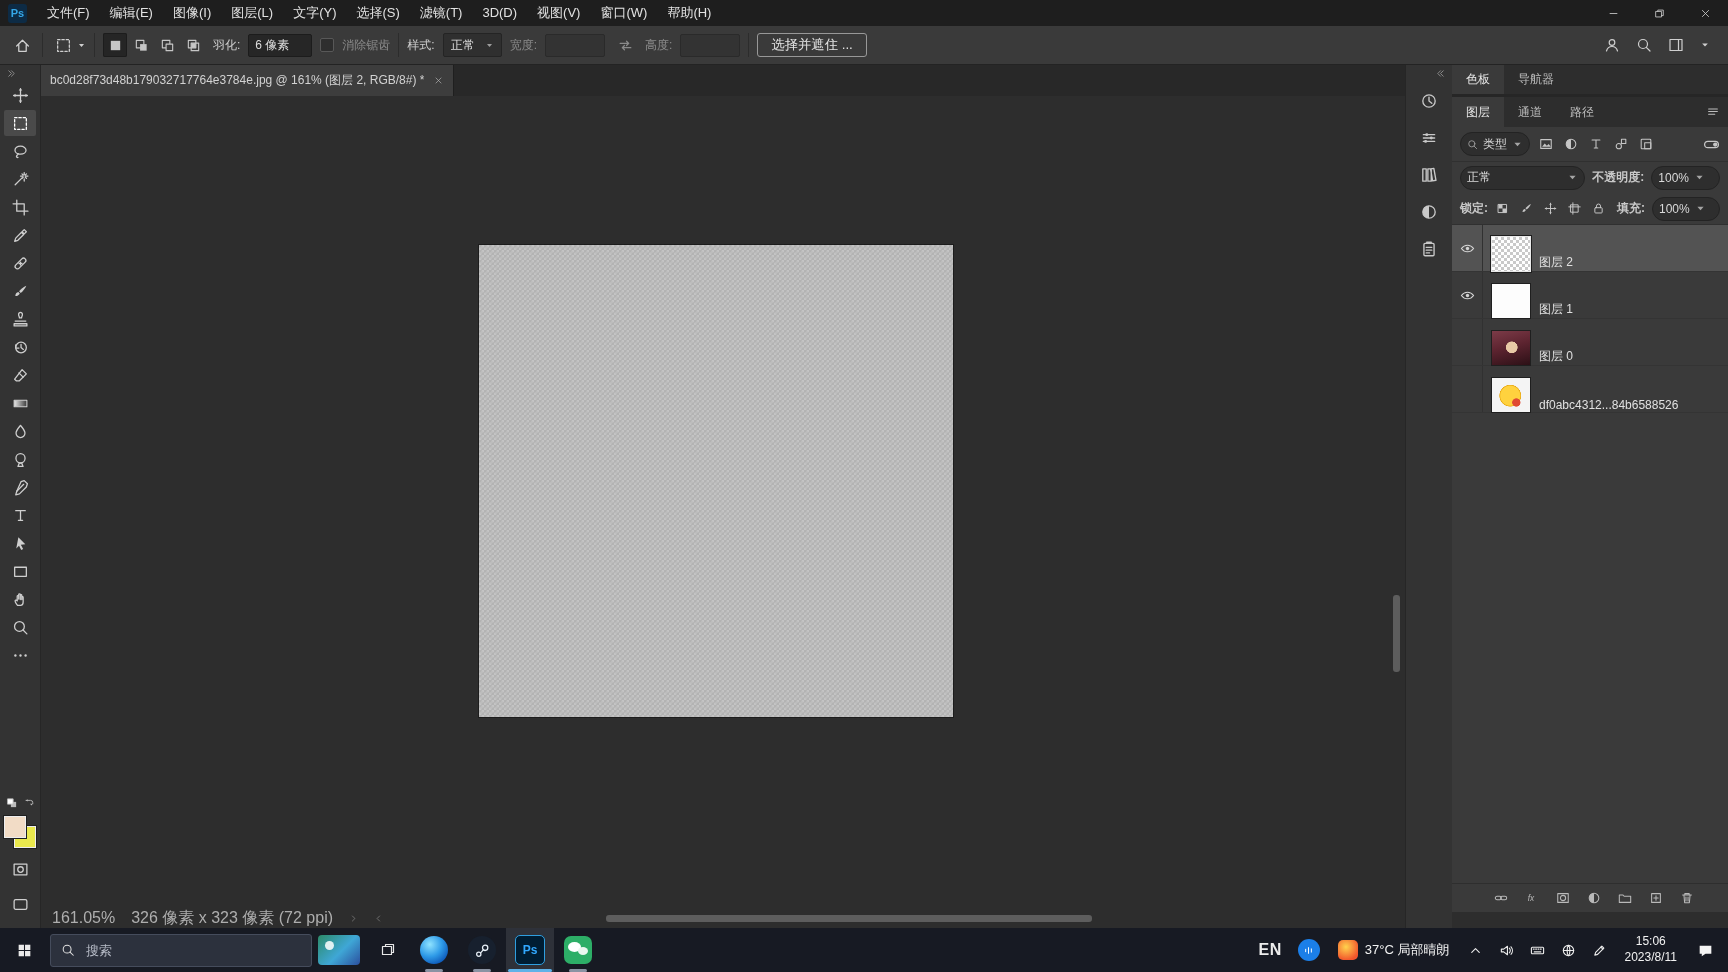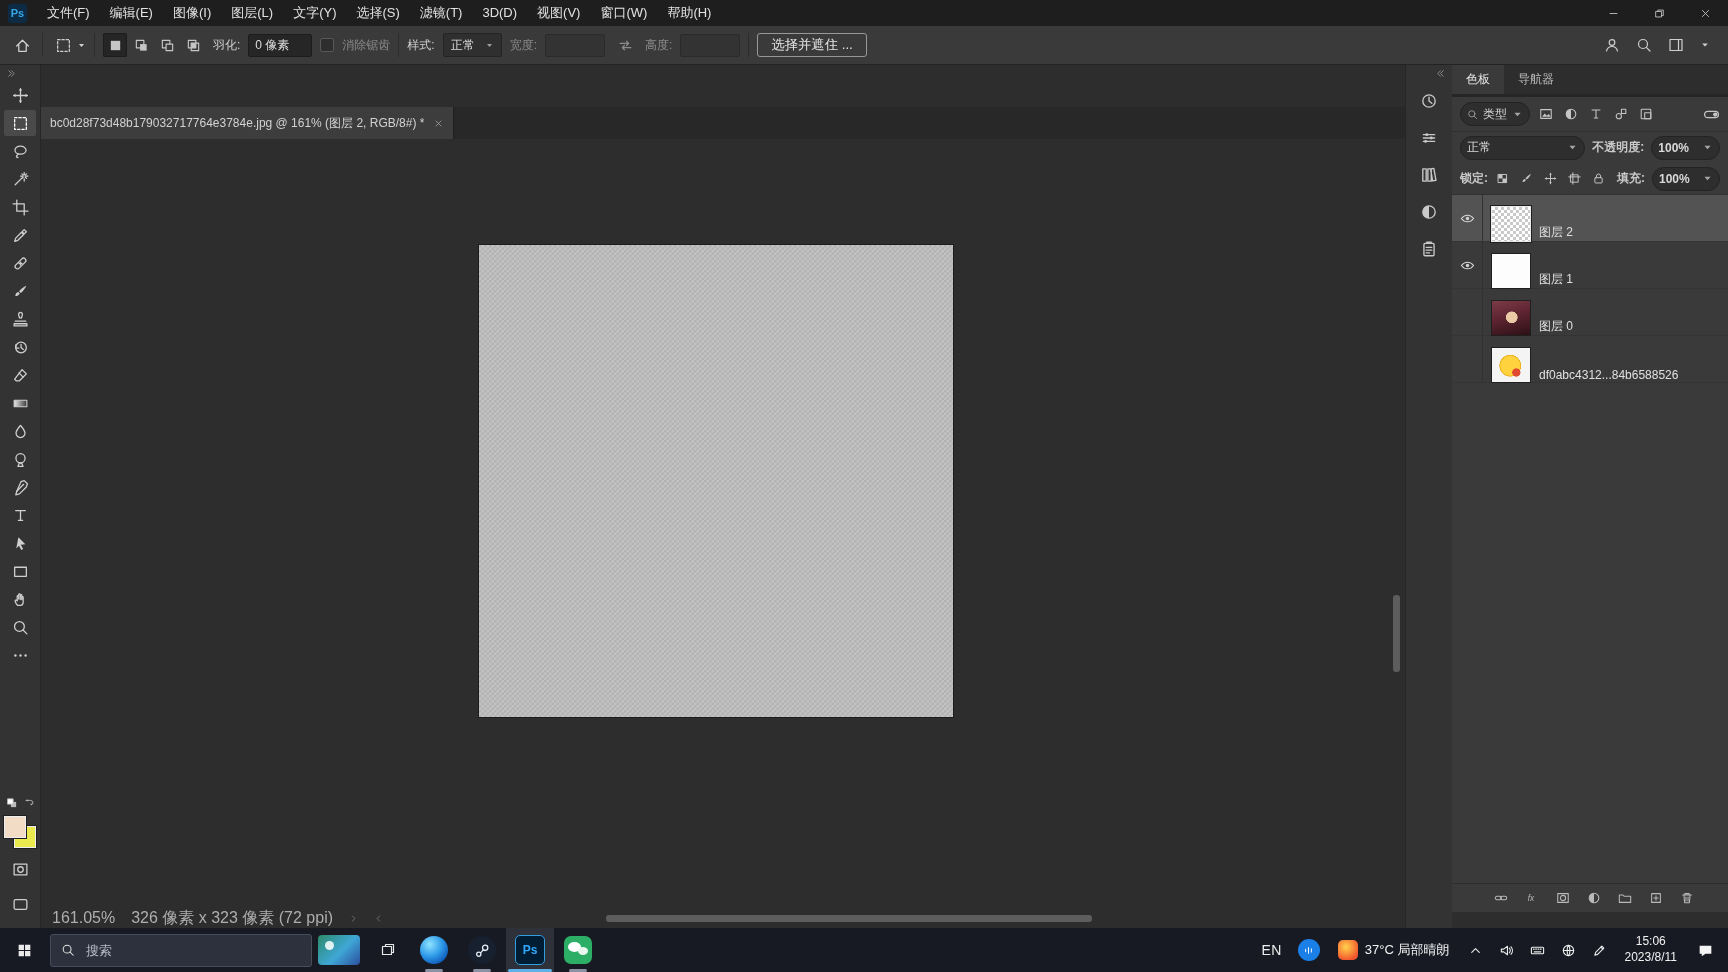--- a/index.html
+++ b/index.html
@@ -46,21 +46,21 @@
   .tool .ic{width:17px;height:17px;}
   .tool.selected{background:#4a4a4a;color:#fff;}
   .tool-bottom{margin-top:auto;display:flex;flex-direction:column;align-items:center;gap:7px;padding-bottom:10px;}
   .mini-row{display:flex;gap:5px;color:#bdbdbd;}
   .mini-row .ic{width:12px;height:12px;}
   .swatches{position:relative;width:32px;height:32px;}
   .sw{position:absolute;width:20px;height:20px;border:1px solid #ededed;box-shadow:0 0 0 1px #1f1f1f;}
   .sw.fg{left:0;top:0;z-index:2;}
   .sw.bg{right:0;bottom:0;}
   
-  .tabstrip{position:absolute;left:40px;top:64px;right:322px;height:32px;background:#282828;display:flex;align-items:stretch;z-index:2;margin-top:43px;}
+  .tabstrip{position:absolute;left:40px;top:64px;right:322px;height:32px;background:#282828;display:flex;align-items:stretch;z-index:2;}
   .doc-tab{background:#3d3d3d;display:flex;align-items:center;padding:0 10px;color:#d2d2d2;border-right:1px solid #1f1f1f;max-width:520px;}
   .doc-title{white-space:nowrap;overflow:hidden;text-overflow:ellipsis;}
   .doc-close{margin-left:10px;color:#b5b5b5;}
   .doc-close .ic{width:9px;height:9px;}
   
   .canvasarea{position:absolute;left:40px;top:96px;right:322px;bottom:44px;background:#2d2d2d;}
   .canvas-image{position:absolute;left:439px;top:149px;width:474px;height:472px;
     background-color:#b3b3b3;
     background-image:linear-gradient(45deg,#c4c4c4 25%,transparent 25%,transparent 75%,#c4c4c4 75%),
                      linear-gradient(45deg,#c4c4c4 25%,transparent 25%,transparent 75%,#c4c4c4 75%);
@@ -82,21 +82,21 @@
   .ptabs{height:30px;background:#2d2d2d;display:flex;align-items:stretch;flex:0 0 auto;}
   .ptab{padding:0 14px;display:flex;align-items:center;color:#bcbcbc;}
   .ptab.active{background:#3a3a3a;color:#e6e6e6;}
   .pmenu{margin-left:auto;display:flex;align-items:center;padding-right:8px;color:#bdbdbd;}
   .pmenu .ic{width:14px;height:14px;}
   .pgap{height:3px;background:#262626;flex:0 0 auto;}
   .filter-row{height:34px;display:flex;align-items:center;gap:6px;padding:0 8px;border-bottom:1px solid #303030;flex:0 0 auto;}
   .combo{background:#2e2e2e;border:1px solid #232323;border-radius:12px;height:22px;display:flex;align-items:center;padding:0 6px;gap:5px;color:#d9d9d9;white-space:nowrap;}
   .combo .ic{width:11px;height:11px;color:#a5a5a5;}
   .combo.blend{width:118px;}
-  .combo.val{width:58px;justify-content:space-between;font-weight:bold;}
+  .combo.val{width:58px;}
   .spring{flex:1;}
   .f-ics{display:flex;gap:5px;}
   .f-ic{width:20px;height:20px;display:flex;align-items:center;justify-content:center;color:#c6c6c6;}
   .f-ic .ic{width:14px;height:14px;}
   .f-toggle{margin-left:auto;color:#c6c6c6;}
   .f-toggle .ic{width:17px;height:17px;}
   .blend-row{height:31px;display:flex;align-items:center;gap:7px;padding:0 8px;flex:0 0 auto;}
   .plbl{color:#c9c9c9;white-space:nowrap;font-weight:bold;}
   .lock-row{height:31px;display:flex;align-items:center;gap:5px;padding:0 8px;border-bottom:1px solid #303030;flex:0 0 auto;}
   .lk{width:19px;height:19px;display:flex;align-items:center;justify-content:center;color:#c6c6c6;}
@@ -147,21 +147,21 @@
   .app-circle.browser{background:radial-gradient(circle at 35% 30%,#8fe3ff,#2f9be8 45%,#0c57b8 80%);}
   .app-circle.steam{background:#17202e;display:flex;align-items:center;justify-content:center;color:#e8f0f8;}
   .app-circle.steam .ic{width:17px;height:17px;}
   .app-ps{width:28px;height:28px;border-radius:5px;background:#001d33;border:1.5px solid #2f9fe0;color:#31a8ff;font-weight:bold;font-size:12px;display:flex;align-items:center;justify-content:center;}
   .app-wechat{width:28px;height:28px;border-radius:7px;background:#2dae67;position:relative;}
   .app-wechat::before{content:"";position:absolute;left:4px;top:6px;width:13px;height:10px;border-radius:50%;background:#fff;}
   .app-wechat::after{content:"";position:absolute;right:4px;top:11px;width:10px;height:8px;border-radius:50%;background:#eaf7ef;}
   .tb-right{margin-left:auto;display:flex;align-items:center;height:100%;}
   .tray-item{padding:0 8px;height:100%;display:flex;align-items:center;color:#ececec;}
   .tray-item .ic{width:15px;height:15px;}
-  .ime{font-size:14px;font-weight:normal;letter-spacing:.5px;}
+  .ime{font-size:16px;font-weight:bold;letter-spacing:.5px;}
   .voice-circle{width:22px;height:22px;border-radius:50%;background:#1b7fe8;color:#fff;display:flex;align-items:center;justify-content:center;}
   .voice-circle .ic{width:13px;height:13px;}
   .weather{display:flex;align-items:center;gap:7px;padding:0 10px;height:100%;color:#f2f2f2;}
   .weather-ic{width:20px;height:20px;border-radius:5px;background:radial-gradient(circle at 40% 35%,#ffd34d,#f2552c 75%);}
   .clock{display:flex;flex-direction:column;align-items:center;justify-content:center;font-size:12px;line-height:1.3;padding:0 10px;color:#f2f2f2;height:100%;}
   .notif{padding:0 14px 0 10px;height:100%;display:flex;align-items:center;color:#f4f4f4;}
   .notif .ic{width:17px;height:17px;}
 </style>
 </head>
 <body>
@@ -253,21 +253,21 @@
         <div class="op">
           <svg class="ic" viewBox="0 0 16 16" fill="none" stroke="currentColor" stroke-width="1.2" stroke-linecap="round" stroke-linejoin="round">
             <rect x="2.5" y="2.5" width="8" height="8"></rect>
             <rect x="5.5" y="5.5" width="8" height="8"></rect>
             <rect x="5.5" y="5.5" width="5" height="5" fill="currentColor" stroke="none"></rect>
           </svg>
         </div>
       </div>
     <span class="lbl">羽化:</span>
     <div class="tin">
-        <span>0 像素</span>
+        <span>6 像素</span>
       </div>
     <span class="checkbox"></span>
     <span class="lbl dim">消除锯齿</span>
     <div class="sep"></div>
     <span class="lbl">样式:</span>
     <div class="dd">
       <span>正常</span>
       <span>
           <svg class="ic" viewBox="0 0 16 16" fill="none" stroke="currentColor" stroke-width="1.2" stroke-linecap="round" stroke-linejoin="round">
             <path d="M3.5 5.5l4.5 5 4.5-5z" fill="currentColor" stroke="none"></path>
@@ -545,20 +545,30 @@
         </div>
       </div>
   </div>
 
   <div class="panels">
     <div class="ptabs">
         <div class="ptab active">色板</div>
         <div class="ptab">导航器</div>
       </div>
     <div class="pgap"></div>
+    <div class="ptabs">
+        <div class="ptab active">图层</div>
+        <div class="ptab">通道</div>
+        <div class="ptab">路径</div>
+        <div class="pmenu">
+          <svg class="ic" viewBox="0 0 16 16" fill="none" stroke="currentColor" stroke-width="1.2" stroke-linecap="round" stroke-linejoin="round">
+            <path d="M3 4.5h10M3 7.5h10M3 10.5h7"></path>
+          </svg>
+        </div>
+      </div>
     <div class="filter-row">
       <div class="combo">
         <span>
             <svg class="ic" viewBox="0 0 16 16" fill="none" stroke="currentColor" stroke-width="1.2" stroke-linecap="round" stroke-linejoin="round">
               <circle cx="7" cy="7" r="4.5"></circle>
               <path d="M10.3 10.3L14 14"></path>
             </svg>
           </span>
         <span>类型</span>
         <span>

